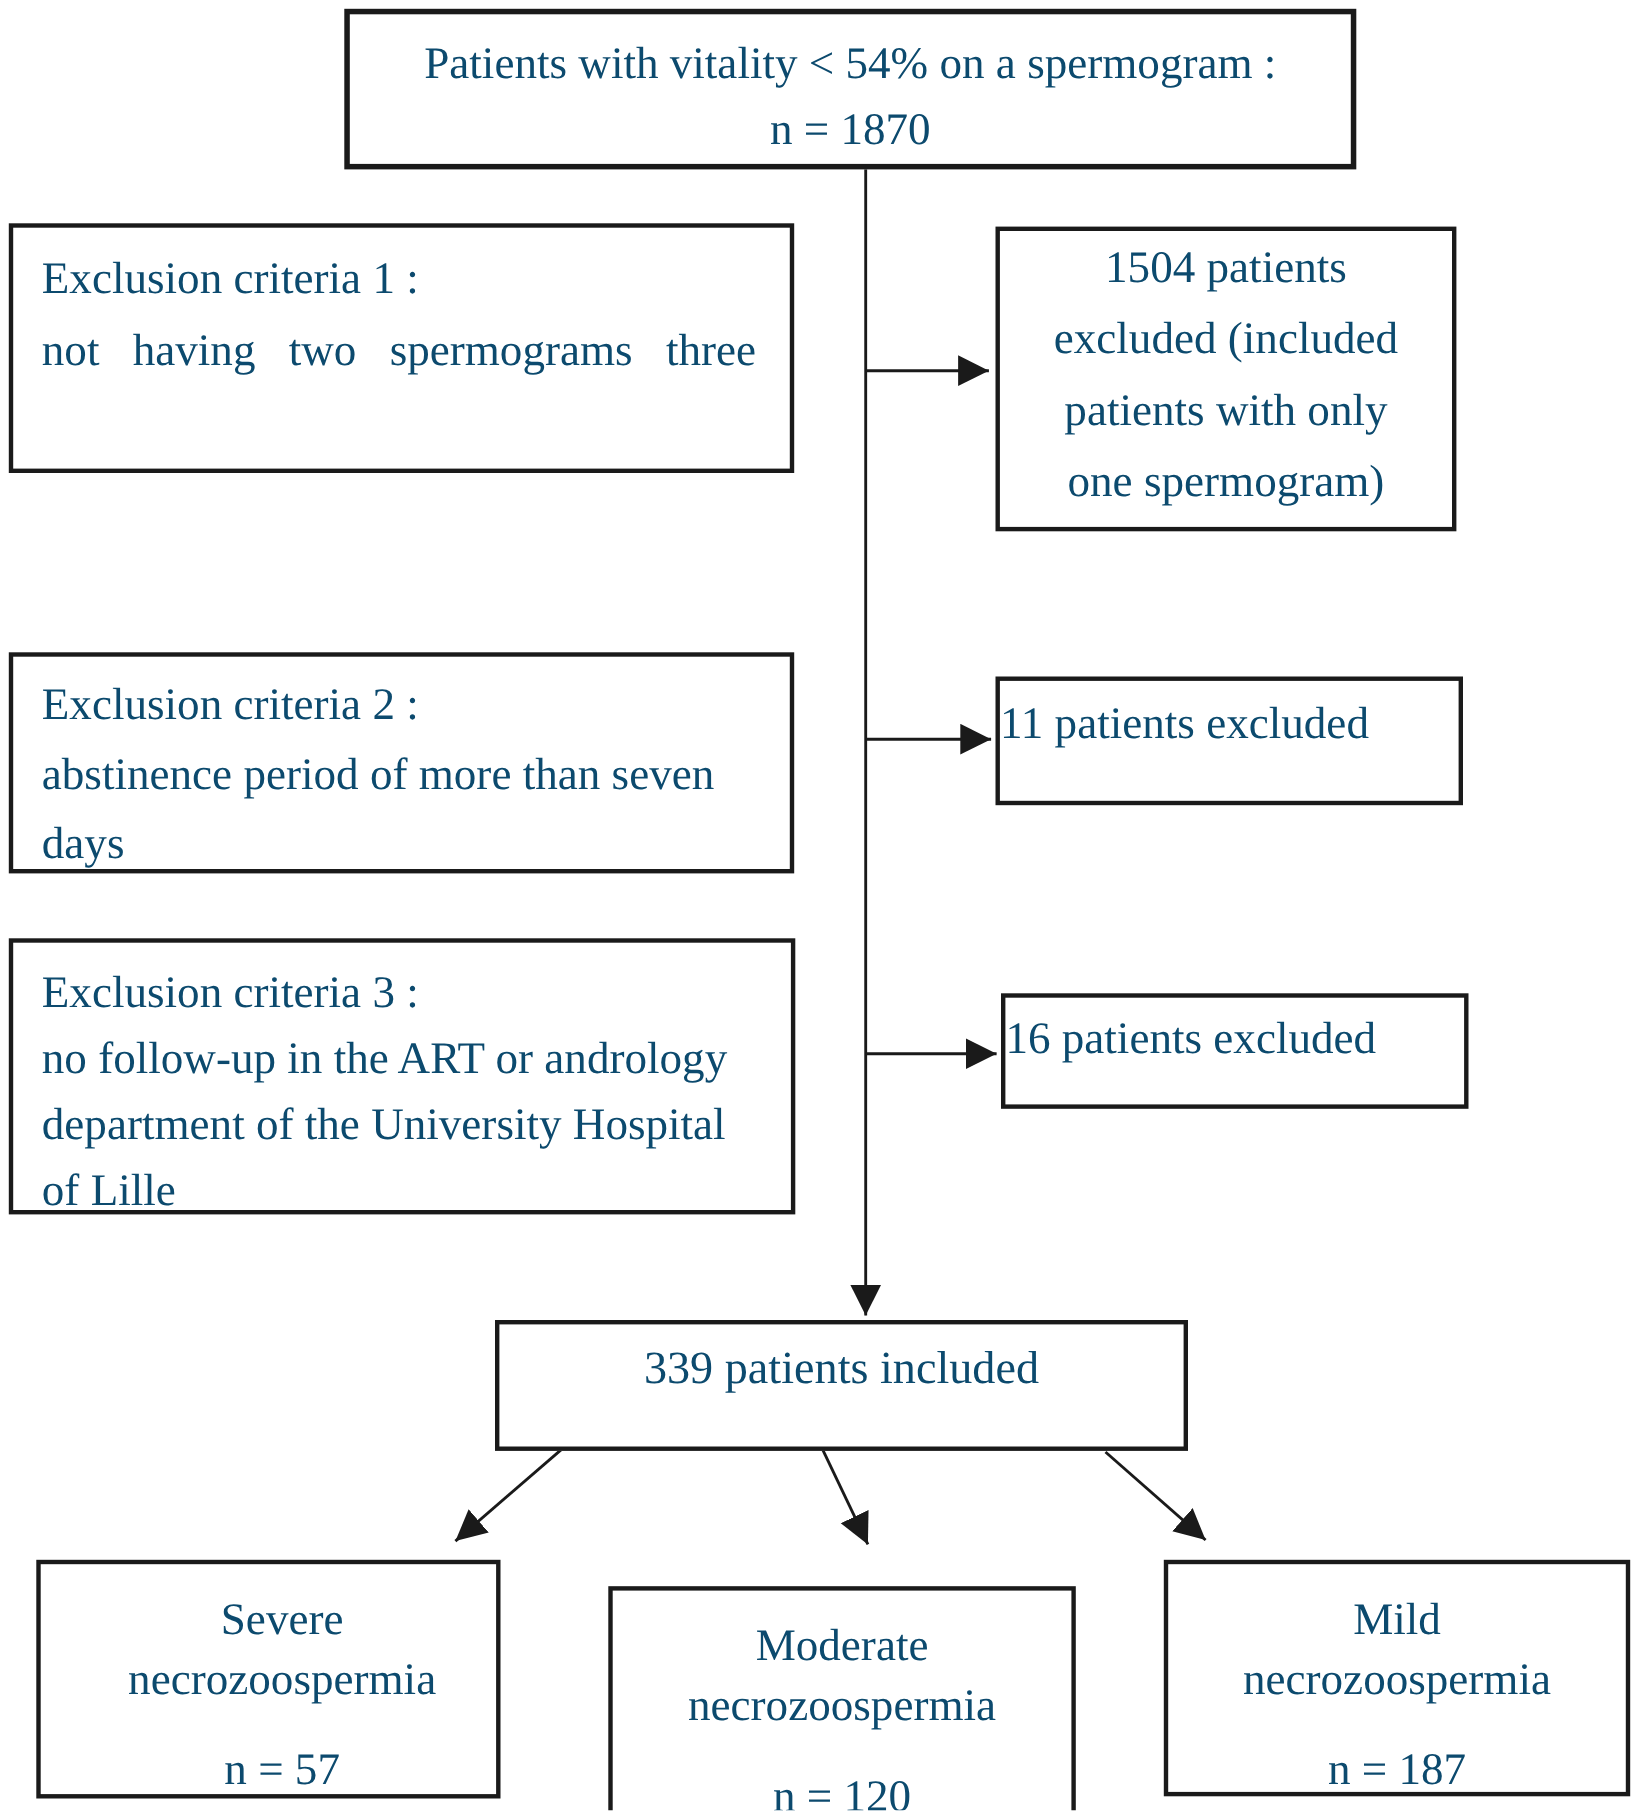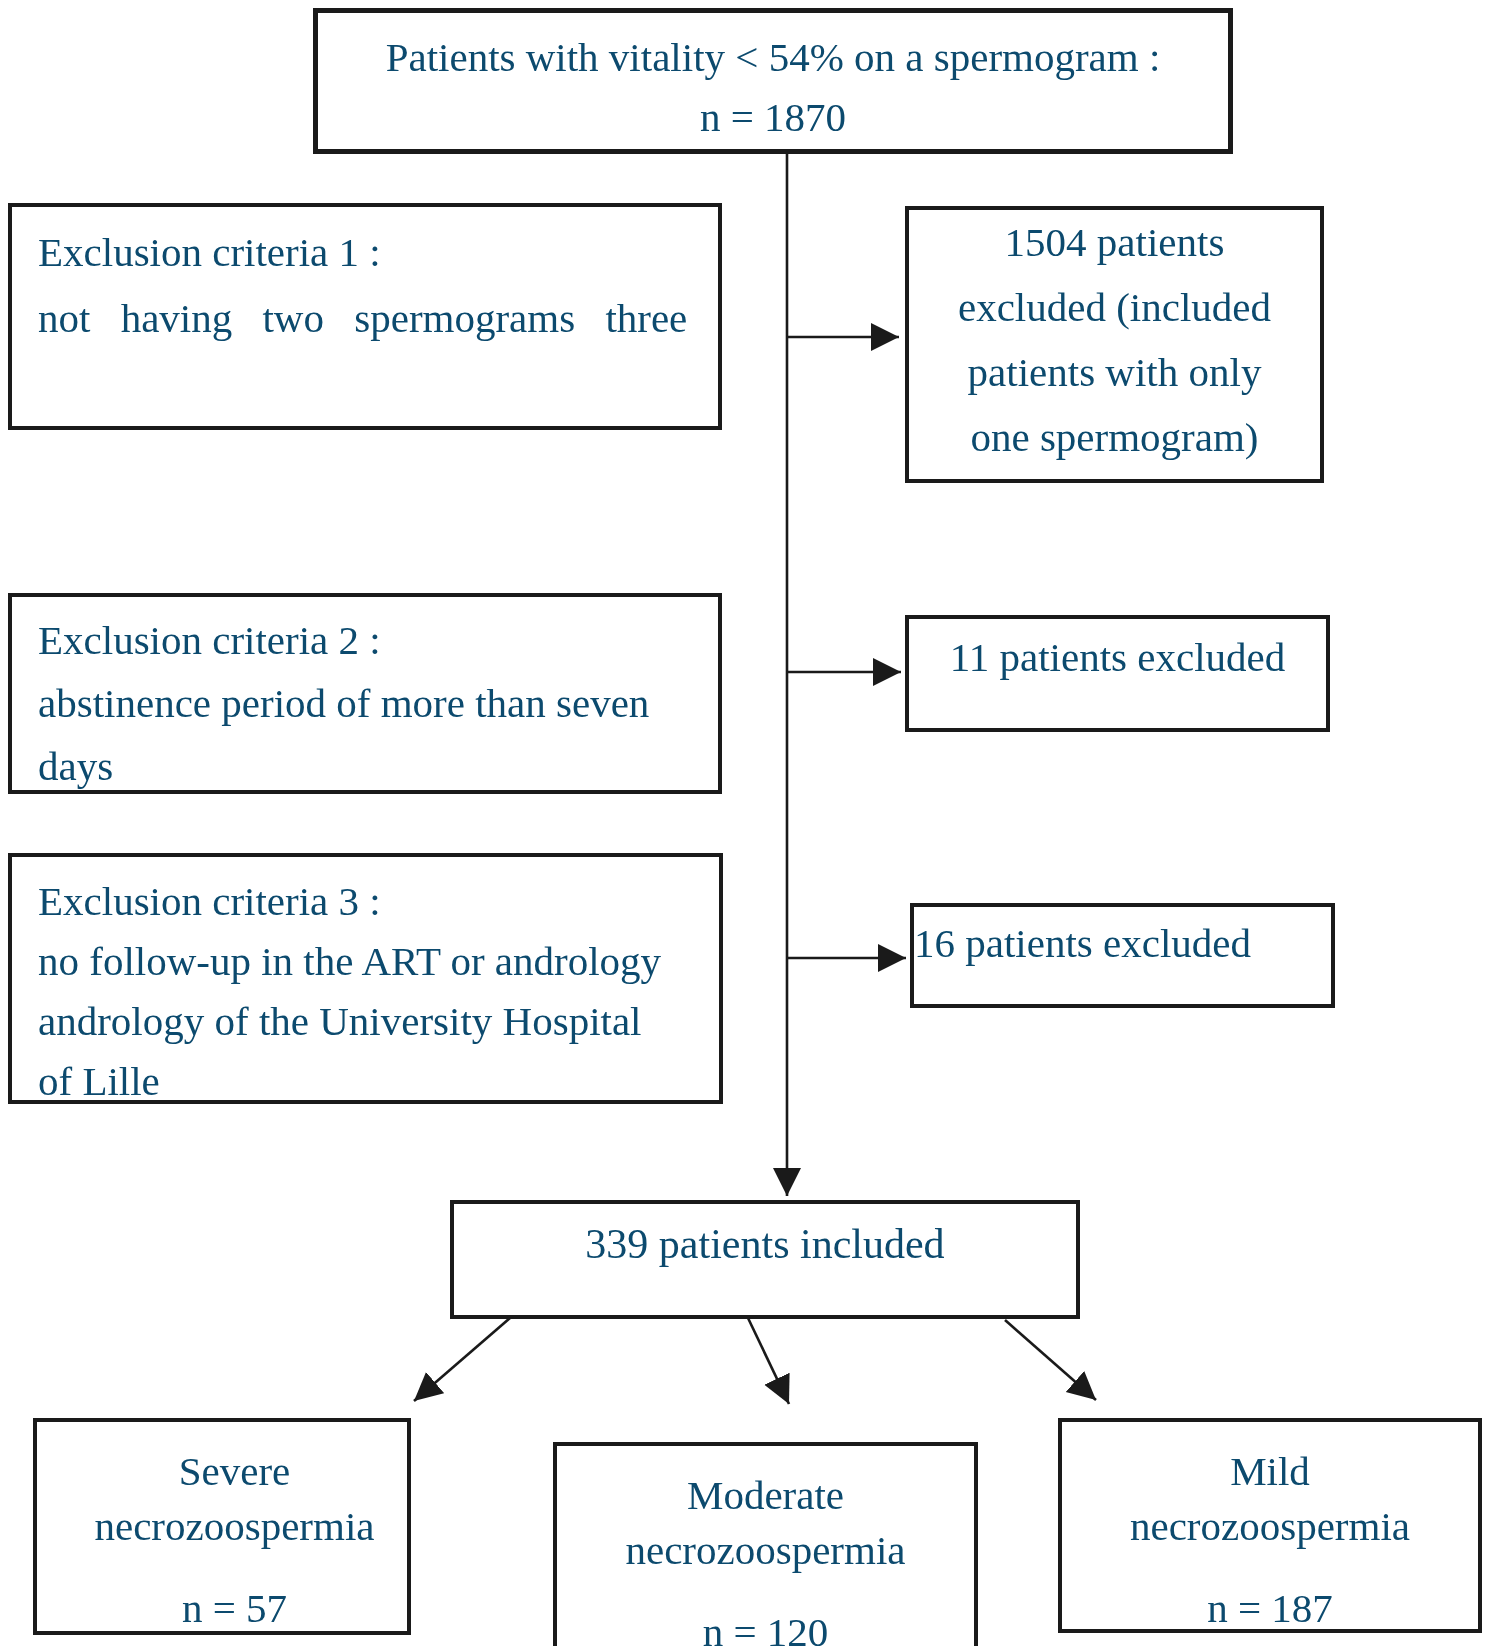--- a/index.html
+++ b/index.html
@@ -53,21 +53,21 @@
     padding-top: 0;
   }
   #excl2 {
     left: 8px; top: 593px; width: 714px; height: 201px;
     font-size: 41px;
     line-height: 63px;
     padding: 12px 18px 0 26px;
   }
   #excluded2 {
     left: 905px; top: 615px; width: 425px; height: 117px;
-    text-align: center;
+    text-align: left;
     font-size: 41px;
     padding-top: 14px;
   }
   #excl3 {
     left: 8px; top: 853px; width: 715px; height: 251px;
     font-size: 41px;
     line-height: 60px;
     padding: 14px 18px 0 26px;
   }
   #excluded3 {
@@ -82,21 +82,21 @@
     font-size: 42px;
     padding-top: 16px;
   }
   .outcome {
     text-align: center;
     font-size: 41px;
     line-height: 55px;
     padding-top: 22px;
   }
   .outcome .count { margin-top: 27px; }
-  #severe-box   { left: 33px;   top: 1418px; width: 378px; height: 217px; padding-left: 25px; }
+  #severe-box   { left: 33px;   top: 1418px; width: 422px; height: 217px; padding-left: 25px; }
   #moderate-box { left: 553px;  top: 1442px; width: 425px; height: 215px; }
   #mild-box     { left: 1058px; top: 1418px; width: 424px; height: 215px; }
 </style>
 </head>
 <body>
 
 <div class="canvas">
 
   <svg class="connectors" width="1489" height="1646" viewBox="0 0 1489 1646">
     <defs>
@@ -138,21 +138,21 @@
     <div>days</div>
   </div>
 
   <div class="box" id="excluded2">
     <div>11 patients excluded</div>
   </div>
 
   <div class="box" id="excl3">
     <div>Exclusion criteria 3 :</div>
     <div>no follow-up in the ART or andrology</div>
-    <div>andrology of the University Hospital</div>
+    <div>department of the University Hospital</div>
     <div>of Lille</div>
   </div>
 
   <div class="box" id="excluded3">
     <div>16 patients excluded</div>
   </div>
 
   <div class="box" id="included-box">
     <div>339 patients included</div>
   </div>

